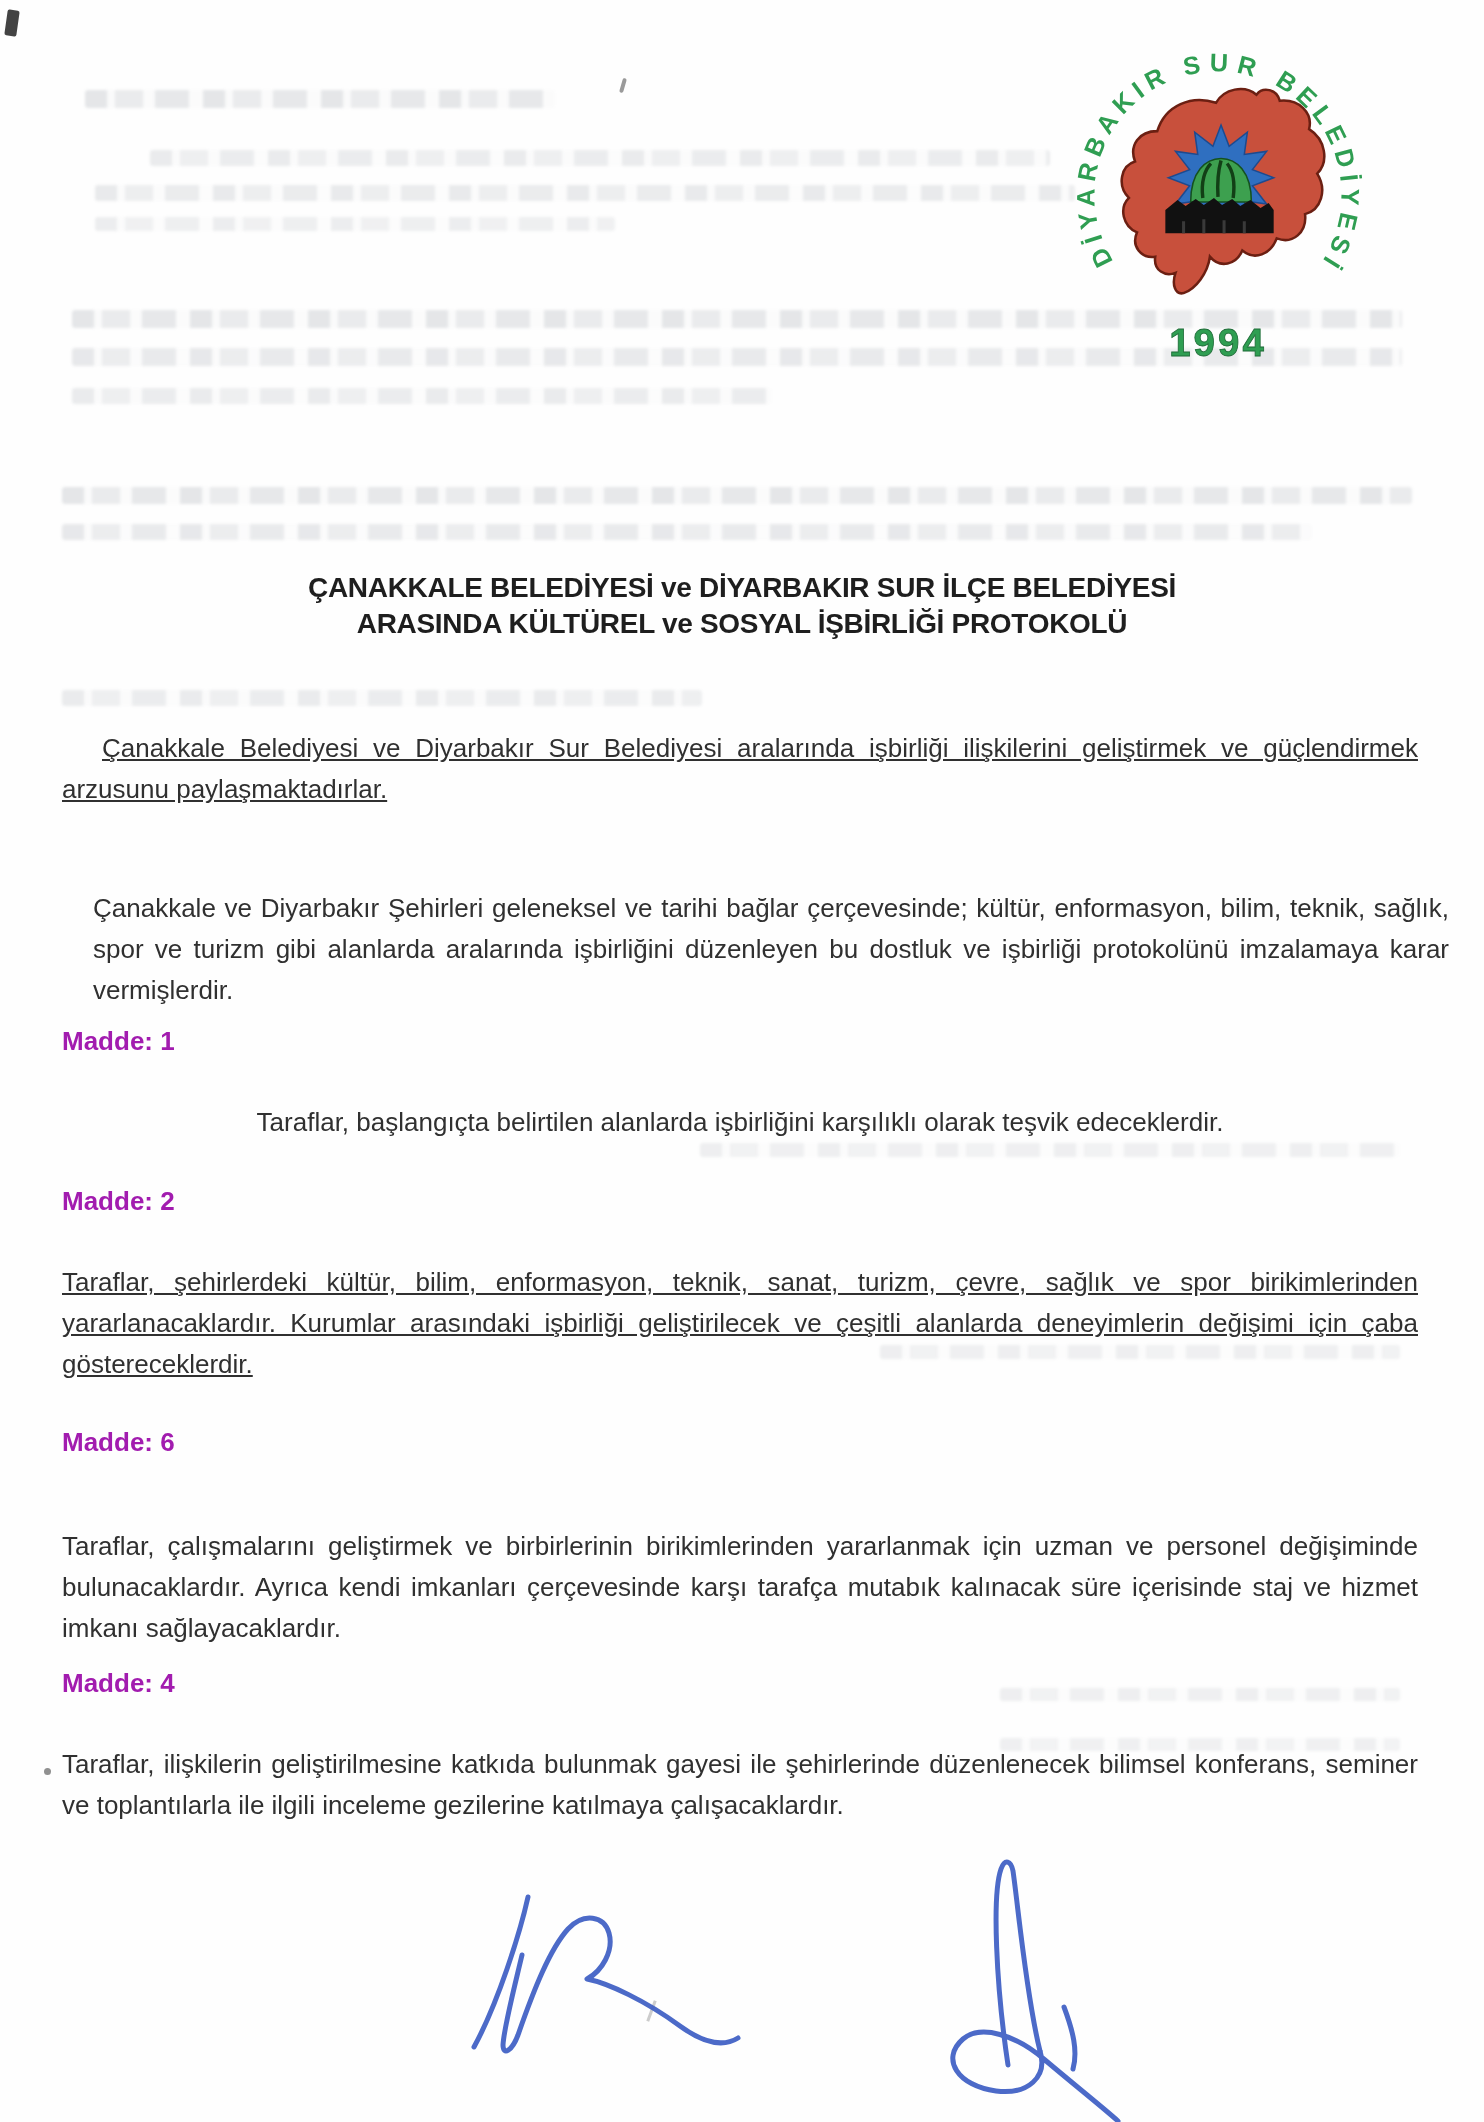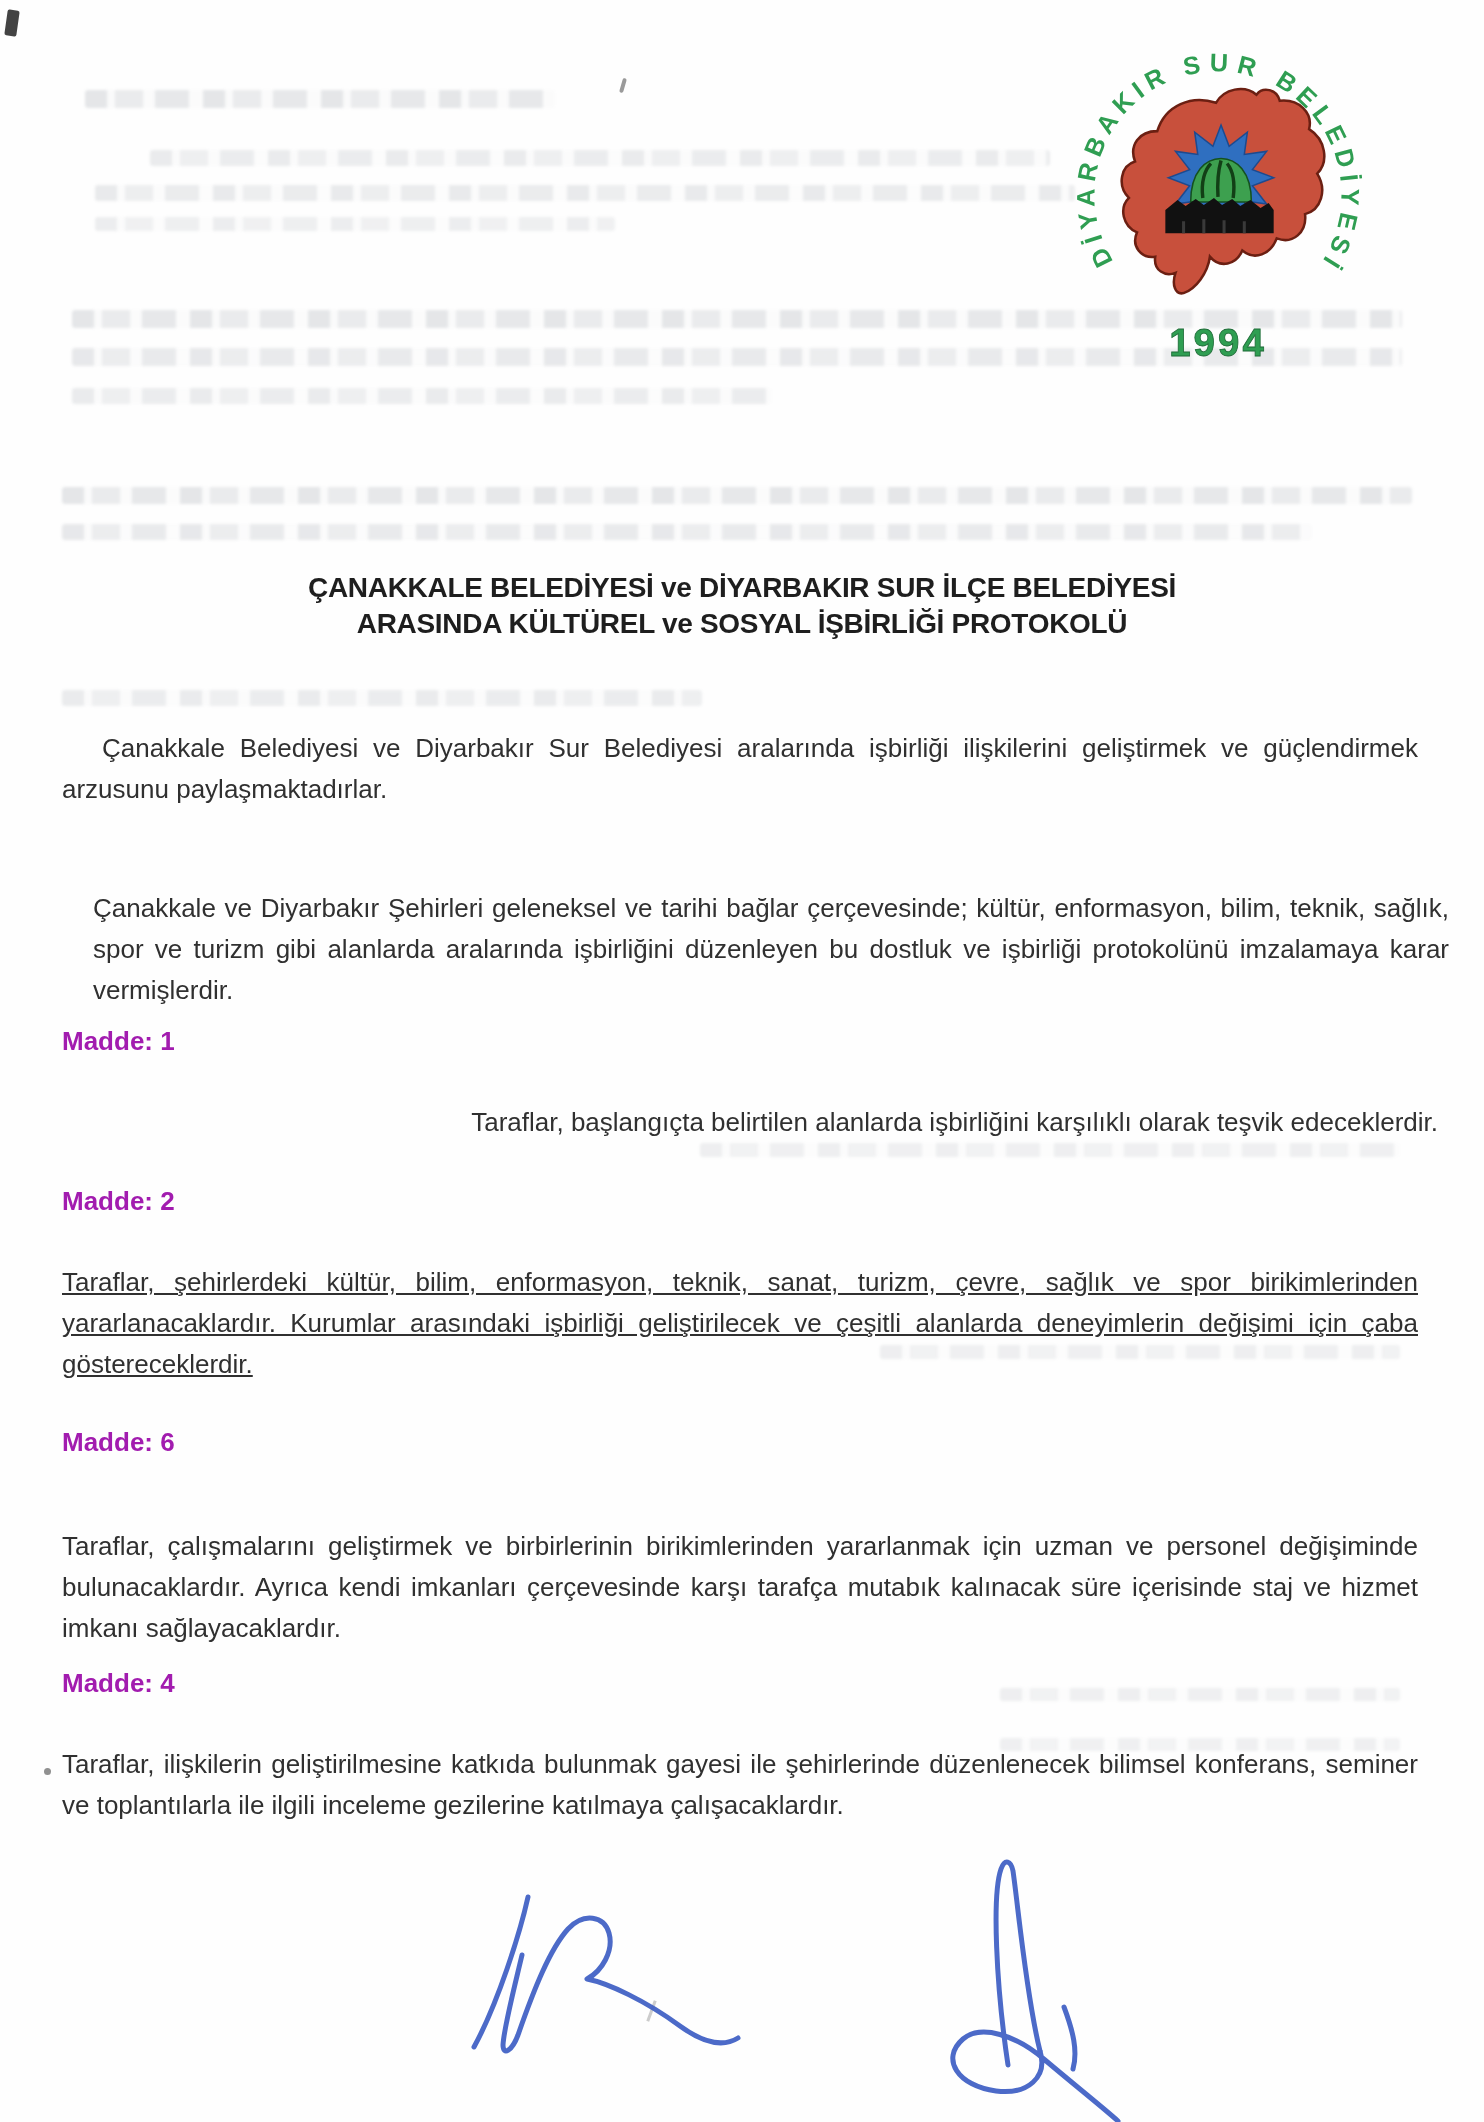--- a/index.html
+++ b/index.html
@@ -31,23 +31,23 @@
   .para{
     position:absolute;left:62px;width:1356px;
     font-size:26px;line-height:41px;color:#303030;
     text-align:justify;
   }
   .para.indent{text-indent:40px;}
   .madde{
     position:absolute;left:62px;width:600px;
     font-size:26px;font-weight:700;color:#a21caf;
   }
-  .p1{top:728px;}
+  .p1{top:728px;text-decoration:underline;}
   .p2{top:888px;margin-left:31px;}
-  .h-m1{top:1026px;} .p3{top:1102px;text-align:right;margin-left:20px;}
+  .h-m1{top:1026px;} .p3{top:1102px;text-align:center;}
   .h-m2{top:1186px;} .p4{top:1262px;text-decoration:underline;}
   .h-m3{top:1427px;} .p5{top:1526px;}
   .h-m4{top:1668px;} .p6{top:1744px;}
   
   .sig{position:absolute;}
   .sig-left{left:450px;top:1885px;}
   .sig-right{left:860px;top:1855px;}
   
   .ghost{
     position:absolute;border-radius:3px;

